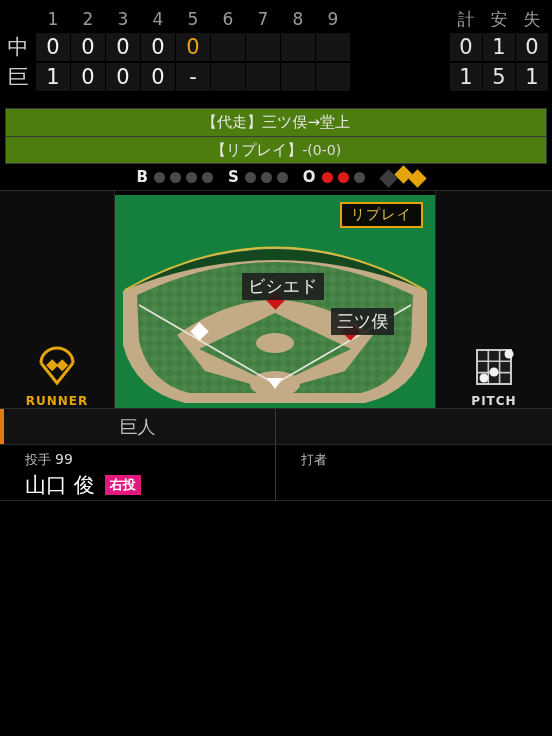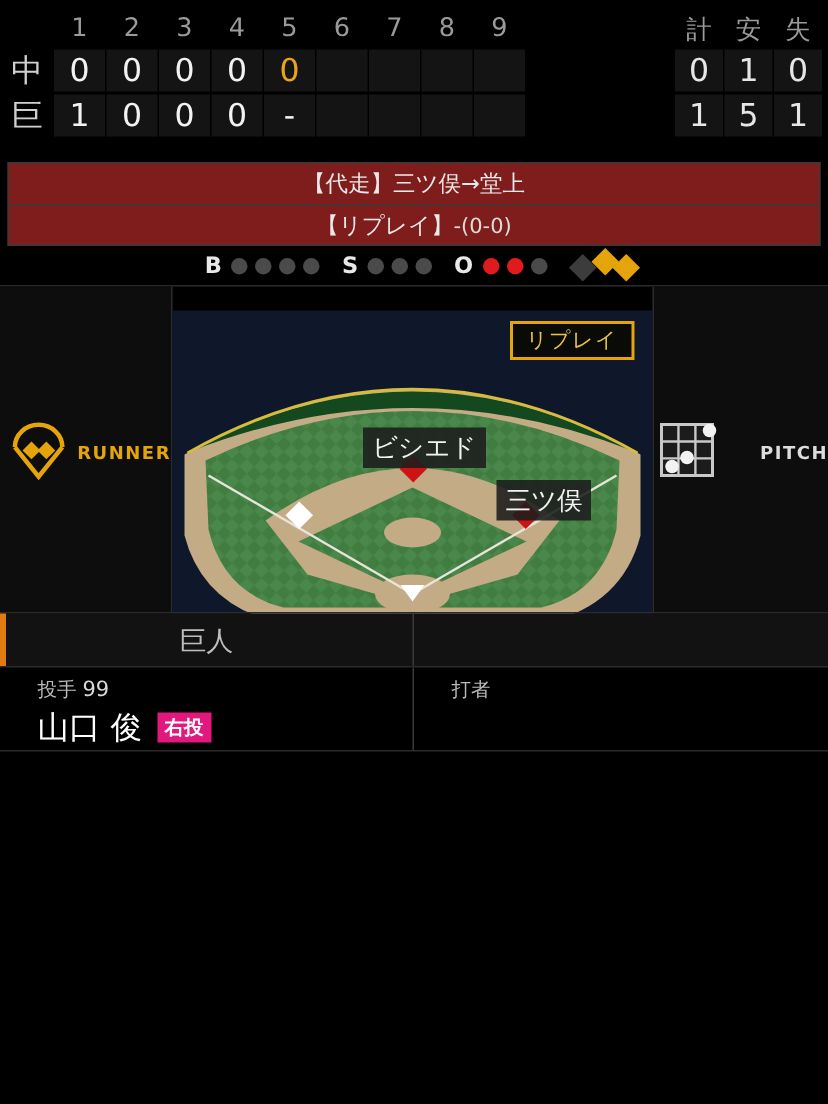--- a/index.html
+++ b/index.html
@@ -31,21 +31,21 @@
   .cell.cur { color:#e8a317; }
   .totals { display:flex; margin-left:auto; margin-right:4px; }
   .tcell {
     width:32px; height:28px; margin-left:1px;
     background:#141414; color:#e6e6e6; font-size:21px;
     display:flex; align-items:center; justify-content:center;
   }
   .tcell.hdr { background:transparent; color:#9a9a9a; font-size:17px; height:22px; }
 
   
-  .msgwrap { margin:3px 5px 0 5px; border:1px solid #3a3a3a; background:#7f1d1d; }
+  .msgwrap { margin:3px 5px 0 5px; border:1px solid #3a3a3a; background:#4d7c0f; }
   .msg {
     height:27px; line-height:27px; text-align:center;
     color:#e9e9e9; font-size:15px;
   }
   .msg + .msg { border-top:1px solid #3a3a3a; }
   .msg .sub { font-size:14px; color:#dcdcdc; }
 
   
   .countbar {
     height:26px; display:flex; align-items:center; justify-content:center;
@@ -57,29 +57,29 @@
   .dot.on-red { background:#e01b1b; }
   .basesicon { margin-left:12px; position:relative; width:44px; height:16px; }
   .bdia { position:absolute; width:13px; height:13px; transform:rotate(45deg); }
   .bdia.g { background:#e5a50a; }
   .bdia.d { background:#3c3c3c; }
 
   
   .fieldarea { position:relative; height:218px; border-top:1px solid #2b2b2b; background:#000; }
   .sidepanel {
     position:absolute; top:0; bottom:0; width:115px;
-    display:flex; flex-direction:row; align-items:center; justify-content:space-between;
+    display:flex; flex-direction:column; align-items:center; justify-content:flex-end;
     background:#0d0d0d;
   }
   .sidepanel.left { left:0; border-right:1px solid #2b2b2b; }
   .sidepanel.right { right:0; width:117px; border-left:1px solid #2b2b2b; }
   .sidelabel { font-size:12px; font-weight:bold; letter-spacing:1px; margin-top:5px; }
   .sidelabel.gold { color:#e5a50a; }
   .sidelabel.white { color:#dcdcdc; }
-  .fieldstage { position:absolute; left:115px; top:16px; width:320px; height:218px; background:#0f172a;text-align:right; }
+  .fieldstage { position:absolute; left:115px; top:4px; width:320px; height:218px; background:#15803d;text-align:right; }
   .replaybtn {
     position:absolute; right:12px; top:7px; z-index:6;
     border:2px solid #e5a50a; color:#e5c04a; background:#0a0a06;
     font-size:14px; padding:2px 9px; letter-spacing:1px;
   }
   .nametag {
     position:absolute; z-index:5; background:rgba(28,28,28,0.88);
     color:#f2f2f2; font-size:17px; padding:2px 6px; white-space:nowrap;
   }
 

